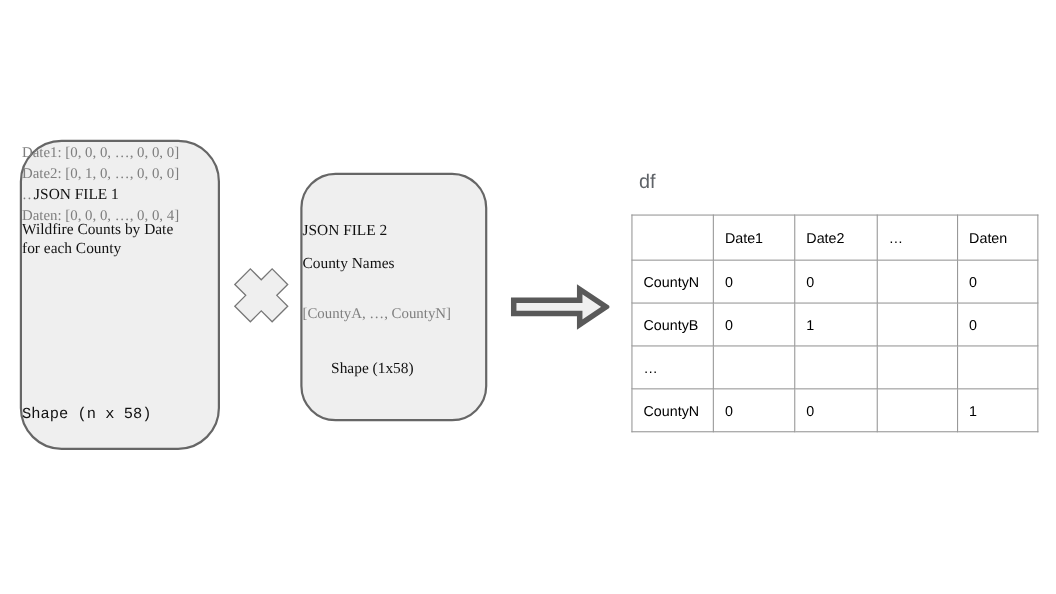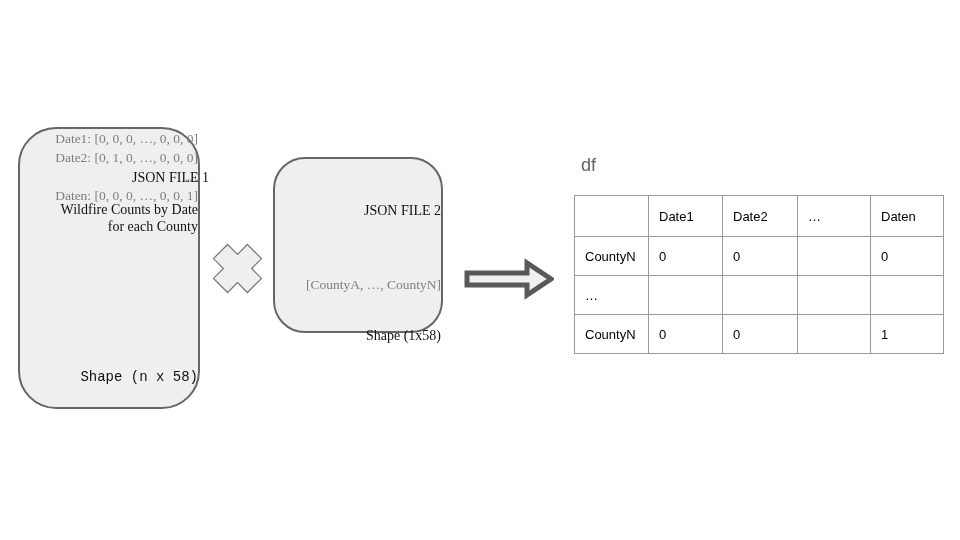--- a/index.html
+++ b/index.html
@@ -22,27 +22,27 @@
     border: 2px solid #666666;
     box-sizing: border-box;
   }
   #box1 {
     left: 18px; top: 127px;
     width: 182px; height: 282px;
     border-radius: 38px;
   }
   #box2 {
     left: 273px; top: 157px;
-    width: 170px; height: 176px;
+    width: 170px; height: 226px;
     border-radius: 32px;
   }
   .box-text {
     position: absolute;
     left: 0; width: 100%;
-    text-align: right;
+    text-align: left;
     font-family: "Liberation Serif", serif;
     font-size: 14px;
     color: #111111;
     line-height: 17px;
     white-space: pre;
   }
   .muted {
     color: #7f7f7f;
     font-size: 13.5px;
     line-height: 19px;
@@ -50,21 +50,21 @@
   
   #box1-title    { top: 40px; padding-left: 11px; }
   #box1-desc1    { top: 72px; }
   #box1-desc2    { top: 89px; }
   #box1-data     { top: 133px; }
   #box1-shape    { top: 240px; font-family: Liberation Mono, monospace; }
   
   #box2-title    { top: 43px; }
   #box2-subtitle { top: 73px; }
   #box2-data     { top: 116px; }
-  #box2-shape    { top: 168px; }
+  #box2-shape    { top: 168px; padding-left: 26px; }
   
   #multiply-icon {
     position: absolute;
     left: 212px; top: 243px;
     width: 51px; height: 51px;
   }
   #flow-arrow-icon {
     position: absolute;
     left: 464px; top: 257px;
     width: 90px; height: 44px;
@@ -101,31 +101,32 @@
 <div id="canvas">
 
   <div id="box1" class="file-box">
     <div id="box1-title" class="box-text">JSON FILE 1</div>
     <div id="box1-desc2" class="box-text">for each County</div>
     <div id="box1-desc1" class="box-text">Wildfire Counts by Date</div>
     <div id="box1-data">
       <div class="box-text muted" style="position:static">Date1: [0, 0, 0, …, 0, 0, 0]</div>
       <div class="box-text muted" style="position:static">Date2: [0, 1, 0, …, 0, 0, 0]</div>
       <div class="box-text muted" style="position:static">…</div>
-      <div class="box-text muted" style="position:static">Daten: [0, 0, 0, …, 0, 0, 1]</div>
+      <div class="box-text muted" style="position:static">Daten: [0, 0, 0, …, 0, 0, 4]</div>
     </div>
     <div id="box1-shape" class="box-text">Shape (n x 58)</div>
   </div>
 
   <svg id="multiply-icon" viewBox="0 0 51 51">
     <polygon points="-24,-10 -10,-10 -10,-24 10,-24 10,-10 24,-10 24,10 10,10 10,24 -10,24 -10,10 -24,10" transform="translate(25.5,25.5) rotate(45)" fill="#efefef" stroke="#777777" stroke-width="1.2"></polygon>
   </svg>
 
   <div id="box2" class="file-box">
     <div id="box2-title" class="box-text">JSON FILE 2</div>
+    <div id="box2-subtitle" class="box-text">County Names</div>
     <div id="box2-data" class="box-text muted">[CountyA, …, CountyN]</div>
     <div id="box2-shape" class="box-text">Shape (1x58)</div>
   </div>
 
   <svg id="flow-arrow-icon" viewBox="0 0 90 44">
     <polygon points="3,16 63,16 63,6 87,22 63,38 63,28 3,28" fill="#f0f0f0" stroke="#595959" stroke-width="5" stroke-linejoin="miter"></polygon>
   </svg>
 
   <div id="df-label">df</div>
 
@@ -146,20 +147,27 @@
         <td>Daten</td>
       </tr>
       <tr>
         <td>CountyN</td>
         <td>0</td>
         <td>0</td>
         <td></td>
         <td>0</td>
       </tr>
       <tr>
+        <td>CountyB</td>
+        <td>0</td>
+        <td>1</td>
+        <td></td>
+        <td>0</td>
+      </tr>
+      <tr>
         <td>…</td>
         <td></td>
         <td></td>
         <td></td>
         <td></td>
       </tr>
       <tr>
         <td>CountyN</td>
         <td>0</td>
         <td>0</td>

